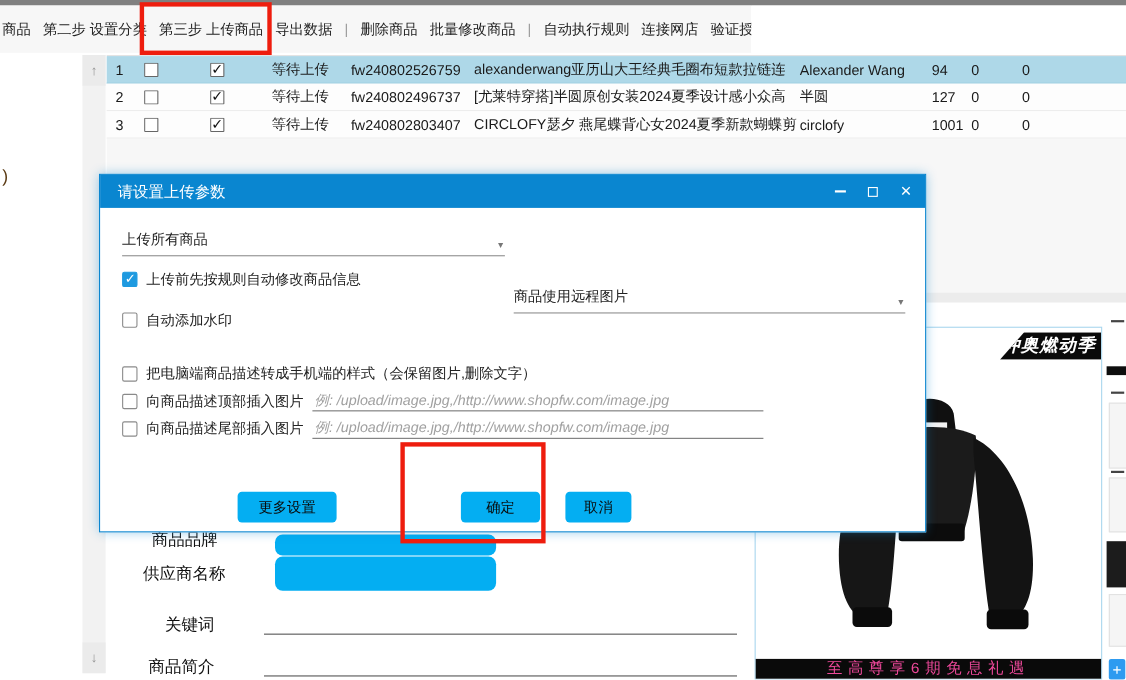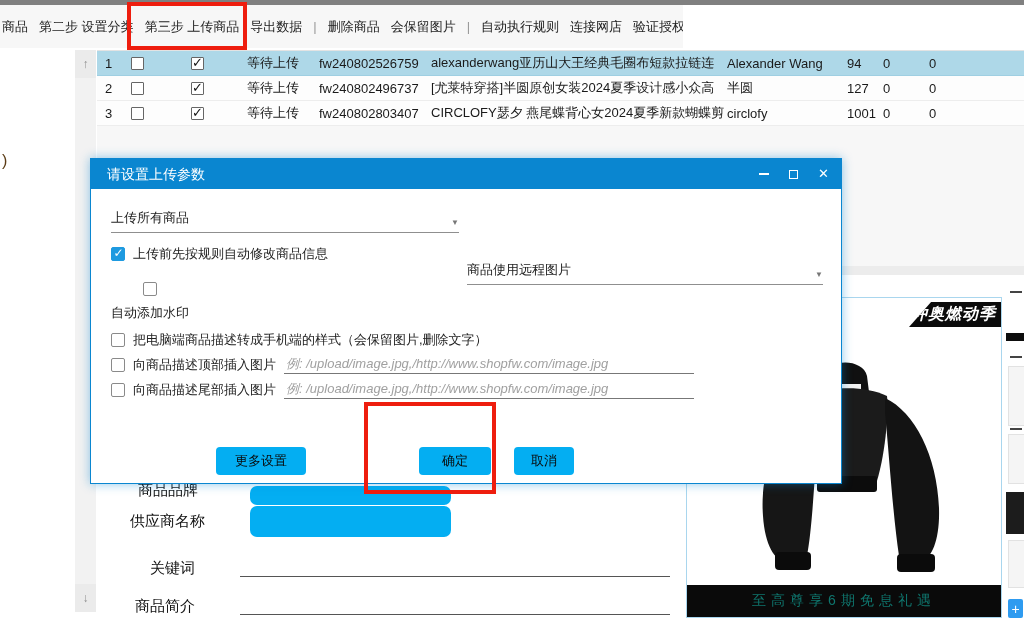--- a/index.html
+++ b/index.html
@@ -43,22 +43,22 @@
   .cb.checked::after{content:"✓";position:absolute;left:0px;top:-3px;font-size:13px;color:#111;font-weight:bold;}
   .cbwrap{display:flex;align-items:center;gap:6px;}
 
   
   .panel{position:absolute;left:686px;top:297px;width:316px;height:321px;background:#fff;
          border:1px solid #a9d6ee;box-sizing:border-box;z-index:3;}
   .ribbon{position:absolute;right:0;top:4px;width:92px;height:25px;background:#0a0a0a;
           clip-path:polygon(24% 0,100% 0,100% 100%,0 100%);color:#fff;font-style:italic;font-weight:bold;
           font-size:16px;display:flex;align-items:center;justify-content:flex-end;padding-right:5px;
           box-sizing:border-box;letter-spacing:1px;}
-  .panel-banner{position:absolute;left:0;bottom:0;width:100%;height:32px;background:#0a0a0a;color:#0f766e;
-          font-size:14px;letter-spacing:5px;display:flex;align-items:center;justify-content:center;}
+  .panel-banner{position:absolute;left:0;bottom:0;width:100%;height:18px;background:#0a0a0a;color:#ec4899;
+          font-size:14px;letter-spacing:5px;display:flex;align-items:center;justify-content:center;font-family:Liberation Mono, monospace;}
   .hoodie-svg{position:absolute;left:0;top:26px;width:316px;height:268px;}
 
   
   .thumb-dash{position:absolute;width:12px;height:2px;background:#444;z-index:2;}
   .thumb-box{position:absolute;left:1008px;width:16px;background:#f5f5f5;border:1px solid #e2e2e2;z-index:2;}
   .thumb-black{position:absolute;left:1006px;width:18px;background:#0d0d0d;z-index:2;}
   .plus-btn{position:absolute;left:1008px;top:599px;width:15px;height:19px;background:#2e9bf0;color:#fff;
             font-size:14px;display:flex;align-items:center;justify-content:center;z-index:4;border-radius:2px;}
 
   
@@ -103,21 +103,21 @@
 <div id="screen">
 
   <div class="win-strip"></div>
   <div class="toolbar">
     <span>商品</span>
     <span>第二步 设置分类</span>
     <span>第三步 上传商品</span>
     <span>导出数据</span>
     <span class="sep">|</span>
     <span>删除商品</span>
-    <span>会保留图片</span>
+    <span>批量修改商品</span>
     <span class="sep">|</span>
     <span>自动执行规则</span>
     <span>连接网店</span>
     <span>验证授权</span>
   </div>
   <div class="toolbar-right-patch"></div>
   <div class="red-box" id="red-box-toolbar"></div>
 
   <span class="stray">)</span>
 
@@ -238,21 +238,21 @@
     </div>
     <div class="dd" id="dd2">
       <span>商品使用远程图片</span>
       <span class="arrow">▼</span>
     </div>
 
     <div class="dlg-cb-row" style="left:20px;top:86px;">
       <span class="bcb checked"></span>
       <span>上传前先按规则自动修改商品信息</span>
     </div>
-    <div class="dlg-cb-row" style="left:20px;top:123px;flex-direction:column;">
+    <div class="dlg-cb-row" style="left:20px;top:123px;">
       <span class="bcb"></span>
       <span>自动添加水印</span>
     </div>
     <div class="dlg-cb-row" style="left:20px;top:172px;">
       <span class="bcb"></span>
       <span>把电脑端商品描述转成手机端的样式（会保留图片,删除文字）</span>
     </div>
     <div class="dlg-cb-row" style="left:20px;top:197px;">
       <span class="bcb"></span>
       <span>向商品描述顶部插入图片</span>

